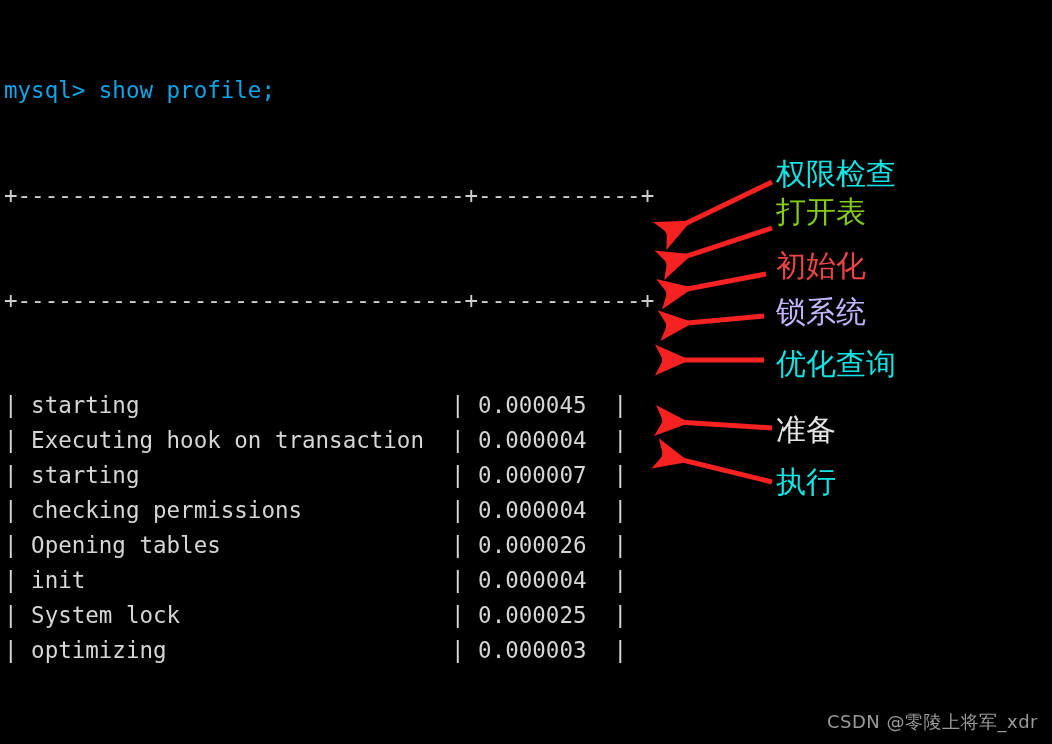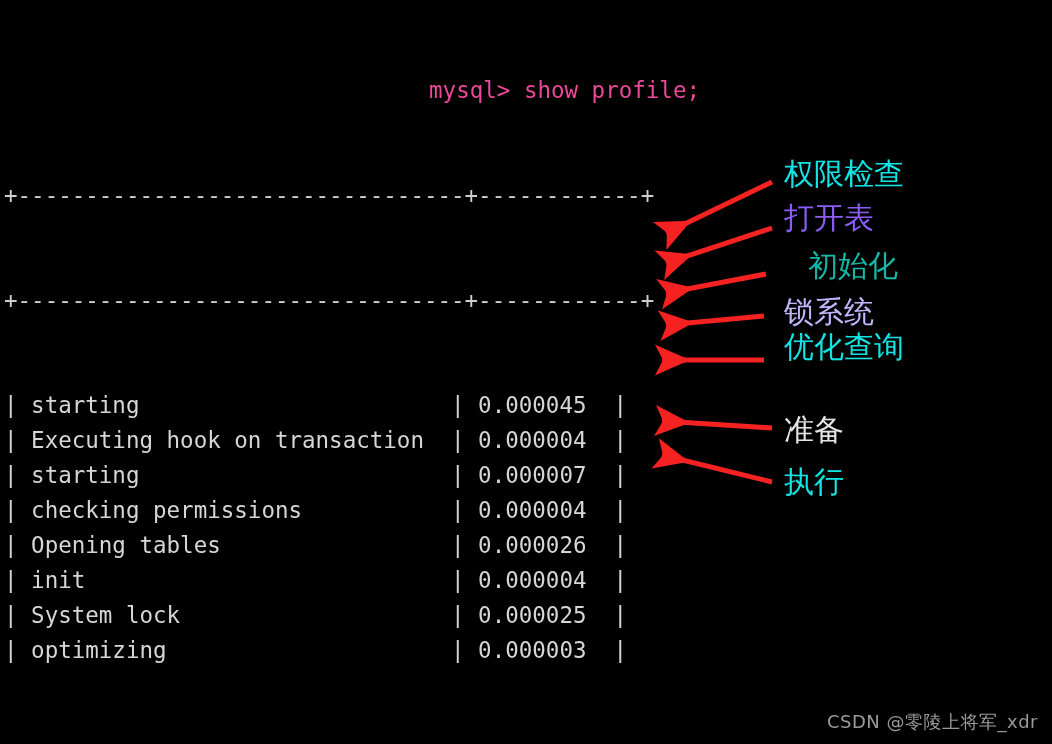--- a/index.html
+++ b/index.html
@@ -26,40 +26,39 @@
     line-height: 35px;
     letter-spacing: 0px;
     color: #d6d6d6;
     white-space: pre;
   }
   .term-line {
     white-space: pre;
     height: 35px;
     color: #d6d6d6;
   }
-  .prompt-line { color: #ec4899; text-align: right; }
+  .prompt-line { color: #0ea5e9; }
   .rule-line  { color: #cfcfcf; }
 
   
   #annotations {
     position: absolute;
     left: 0; top: 0;
     width: 1052px;
     height: 744px;
     pointer-events: none;
   }
   .anno-label {
     position: absolute;
     font-family: Liberation Sans, sans-serif;
     font-size: 30px;
     font-weight: 500;
     line-height: 34px;
     color: #12e3e3;
     white-space: nowrap;
-    margin-left: 8px;
   }
   #watermark {
     position: absolute;
     right: 14px;
     bottom: 10px;
     font-family: "DejaVu Sans", "Liberation Sans", sans-serif;
     font-size: 18px;
     color: #9a9a9a;
     white-space: nowrap;
     letter-spacing: 0.5px;
@@ -91,23 +90,23 @@
       <line x1="766" y1="274" x2="666" y2="293"></line>
       <line x1="764" y1="316" x2="666" y2="325"></line>
       <line x1="764" y1="360" x2="662" y2="360"></line>
       <line x1="772" y1="428" x2="662" y2="421"></line>
       <line x1="772" y1="482" x2="662" y2="455"></line>
     </g>
   </svg>
 
   <div id="anno-labels">
       <div class="anno-label" style="left: 776px; top: 157px; color: rgb(18, 227, 227);">权限检查</div>
-      <div class="anno-label" style="left: 776px; top: 201px; color: #8b5cf6;">打开表</div>
-      <div class="anno-label" style="left: 800px; top: 249px; color: #14b8a6; text-align: right;">初始化</div>
+      <div class="anno-label" style="left: 776px; top: 195px; color: #84cc16;">打开表</div>
+      <div class="anno-label" style="left: 776px; top: 249px; color: #ef4444; text-align: right;">初始化</div>
       <div class="anno-label" style="left: 776px; top: 295px; color: #c4b5fd;">锁系统</div>
-      <div class="anno-label" style="left: 776px; top: 330px; color: rgb(18, 227, 227);">优化查询</div>
+      <div class="anno-label" style="left: 776px; top: 347px; color: rgb(18, 227, 227);">优化查询</div>
       <div class="anno-label" style="left: 776px; top: 413px; color: #e5e5e5;">准备</div>
       <div class="anno-label" style="left: 776px; top: 465px; color: rgb(18, 227, 227); text-align: right;">执行</div>
     </div>
 
   <div id="watermark">CSDN @零陵上将军_xdr</div>
 
 </div>
 
 </body></html>

